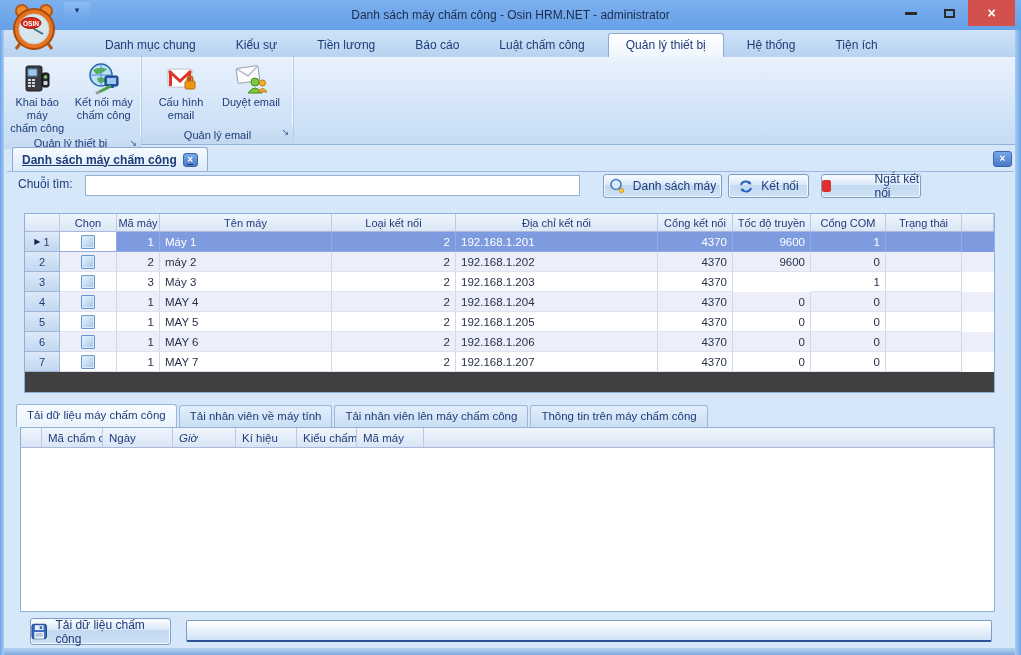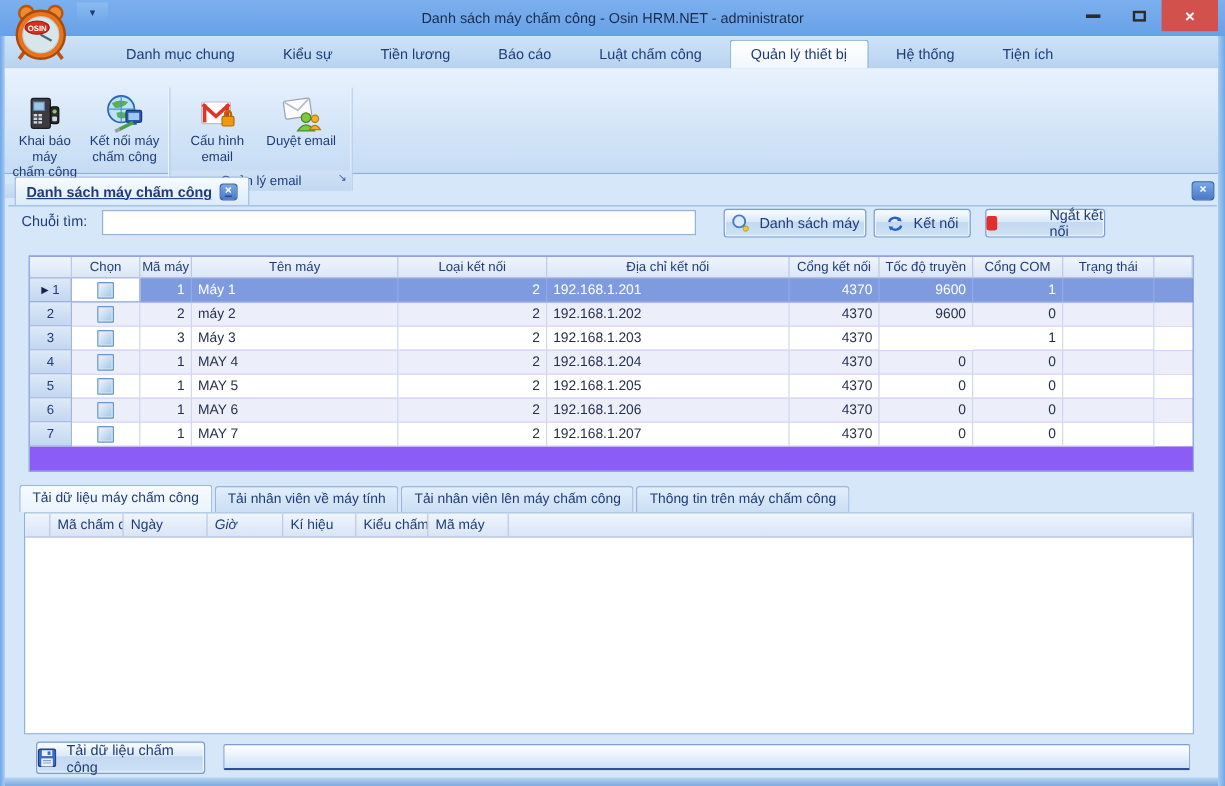--- a/index.html
+++ b/index.html
@@ -26,21 +26,21 @@
   .rtab.active{background:linear-gradient(#ffffff,#f0f6fd);border:1px solid #8cacd4;border-bottom:none;
     border-radius:3px 3px 0 0;height:24px;}
 
   
   .appicon{position:absolute;left:8px;top:3px;width:52px;height:52px;z-index:5;}
 
   
   .ribbon{position:absolute;left:0;top:57px;width:100%;height:88px;
     background:linear-gradient(#e9f2fd,#cfe2f7 70%,#c6dcf4);border-bottom:1px solid #8fb2da;display:flex;}
   .ribbon-group{height:86px;display:flex;flex-direction:column;border-right:1px solid #b6cfe9;
-    box-shadow:inset -1px 0 0 #eef5fd;margin-top:16px;}
+    box-shadow:inset -1px 0 0 #eef5fd;}
   .rg-buttons{flex:1;display:flex;align-items:flex-start;padding:3px 4px 0 4px;}
   .rbtn{width:70px;padding:2px 1px;text-align:center;border-radius:3px;}
   .rbtn .ric{height:34px;display:flex;align-items:center;justify-content:center;}
   .rbtn .rlabel{font-size:11px;color:#1e3c78;line-height:13px;}
   .rg-label{height:17px;display:flex;align-items:center;justify-content:center;position:relative;
     font-size:11px;color:#1e3c78;background:linear-gradient(#cfe1f5,#c2d8f0);}
   .rg-launcher{position:absolute;right:4px;top:1px;font-size:9px;color:#3a5a94;}
 
   
   .doc-tabstrip{position:absolute;left:7px;top:148px;width:1007px;height:24px;border-bottom:1px solid #9ab8de;}
@@ -60,21 +60,21 @@
     background:#fff;font-size:12px;padding:0 4px;outline:none;}
   .btn{position:absolute;top:174px;height:24px;display:flex;align-items:center;justify-content:center;gap:7px;
     border:1px solid #7d9ecb;border-radius:3px;font-size:12px;color:#1e3c78;
     background:linear-gradient(#fbfdff,#d9e8f8 45%,#c3d9f1 46%,#cfe2f5);box-shadow:inset 0 0 0 1px #f2f8fe;}
   #btn-list{left:603px;width:119px;}
   #btn-connect{left:728px;width:81px;}
   #btn-disconnect{left:821px;width:100px;gap:44px;}
   .stop-ic{width:12px;height:12px;background:#e02f2c;border-radius:2px;}
 
   
-  .grid{position:absolute;left:24px;top:213px;width:971px;height:180px;background:#8b5cf6;
+  .grid{position:absolute;left:24px;top:213px;width:971px;height:180px;background:#404040;
     border:1px solid #8fb0d8;overflow:hidden;}
   .g-head{display:flex;height:18px;background:linear-gradient(#f0f5fc,#d8e5f6);}
   .g-hcell{border-right:1px solid #bcc8e4;border-bottom:1px solid #aab8da;font-size:11px;color:#1e3c78;
     display:flex;align-items:center;justify-content:center;overflow:hidden;white-space:nowrap;}
   .g-row{display:flex;height:20px;background:#fff;}
   .g-row.alt{background:#eceffa;}
   .g-row.sel{background:#7e9be0;}
   .g-ind{background:linear-gradient(#dde9f8,#c2d7f0);border-right:1px solid #9fb6d8;border-bottom:1px solid #9fb6d8;
     font-size:11px;color:#1e3c78;display:flex;align-items:center;justify-content:center;gap:3px;}
   .g-ind .selarrow{font-size:8px;color:#16264a;}

